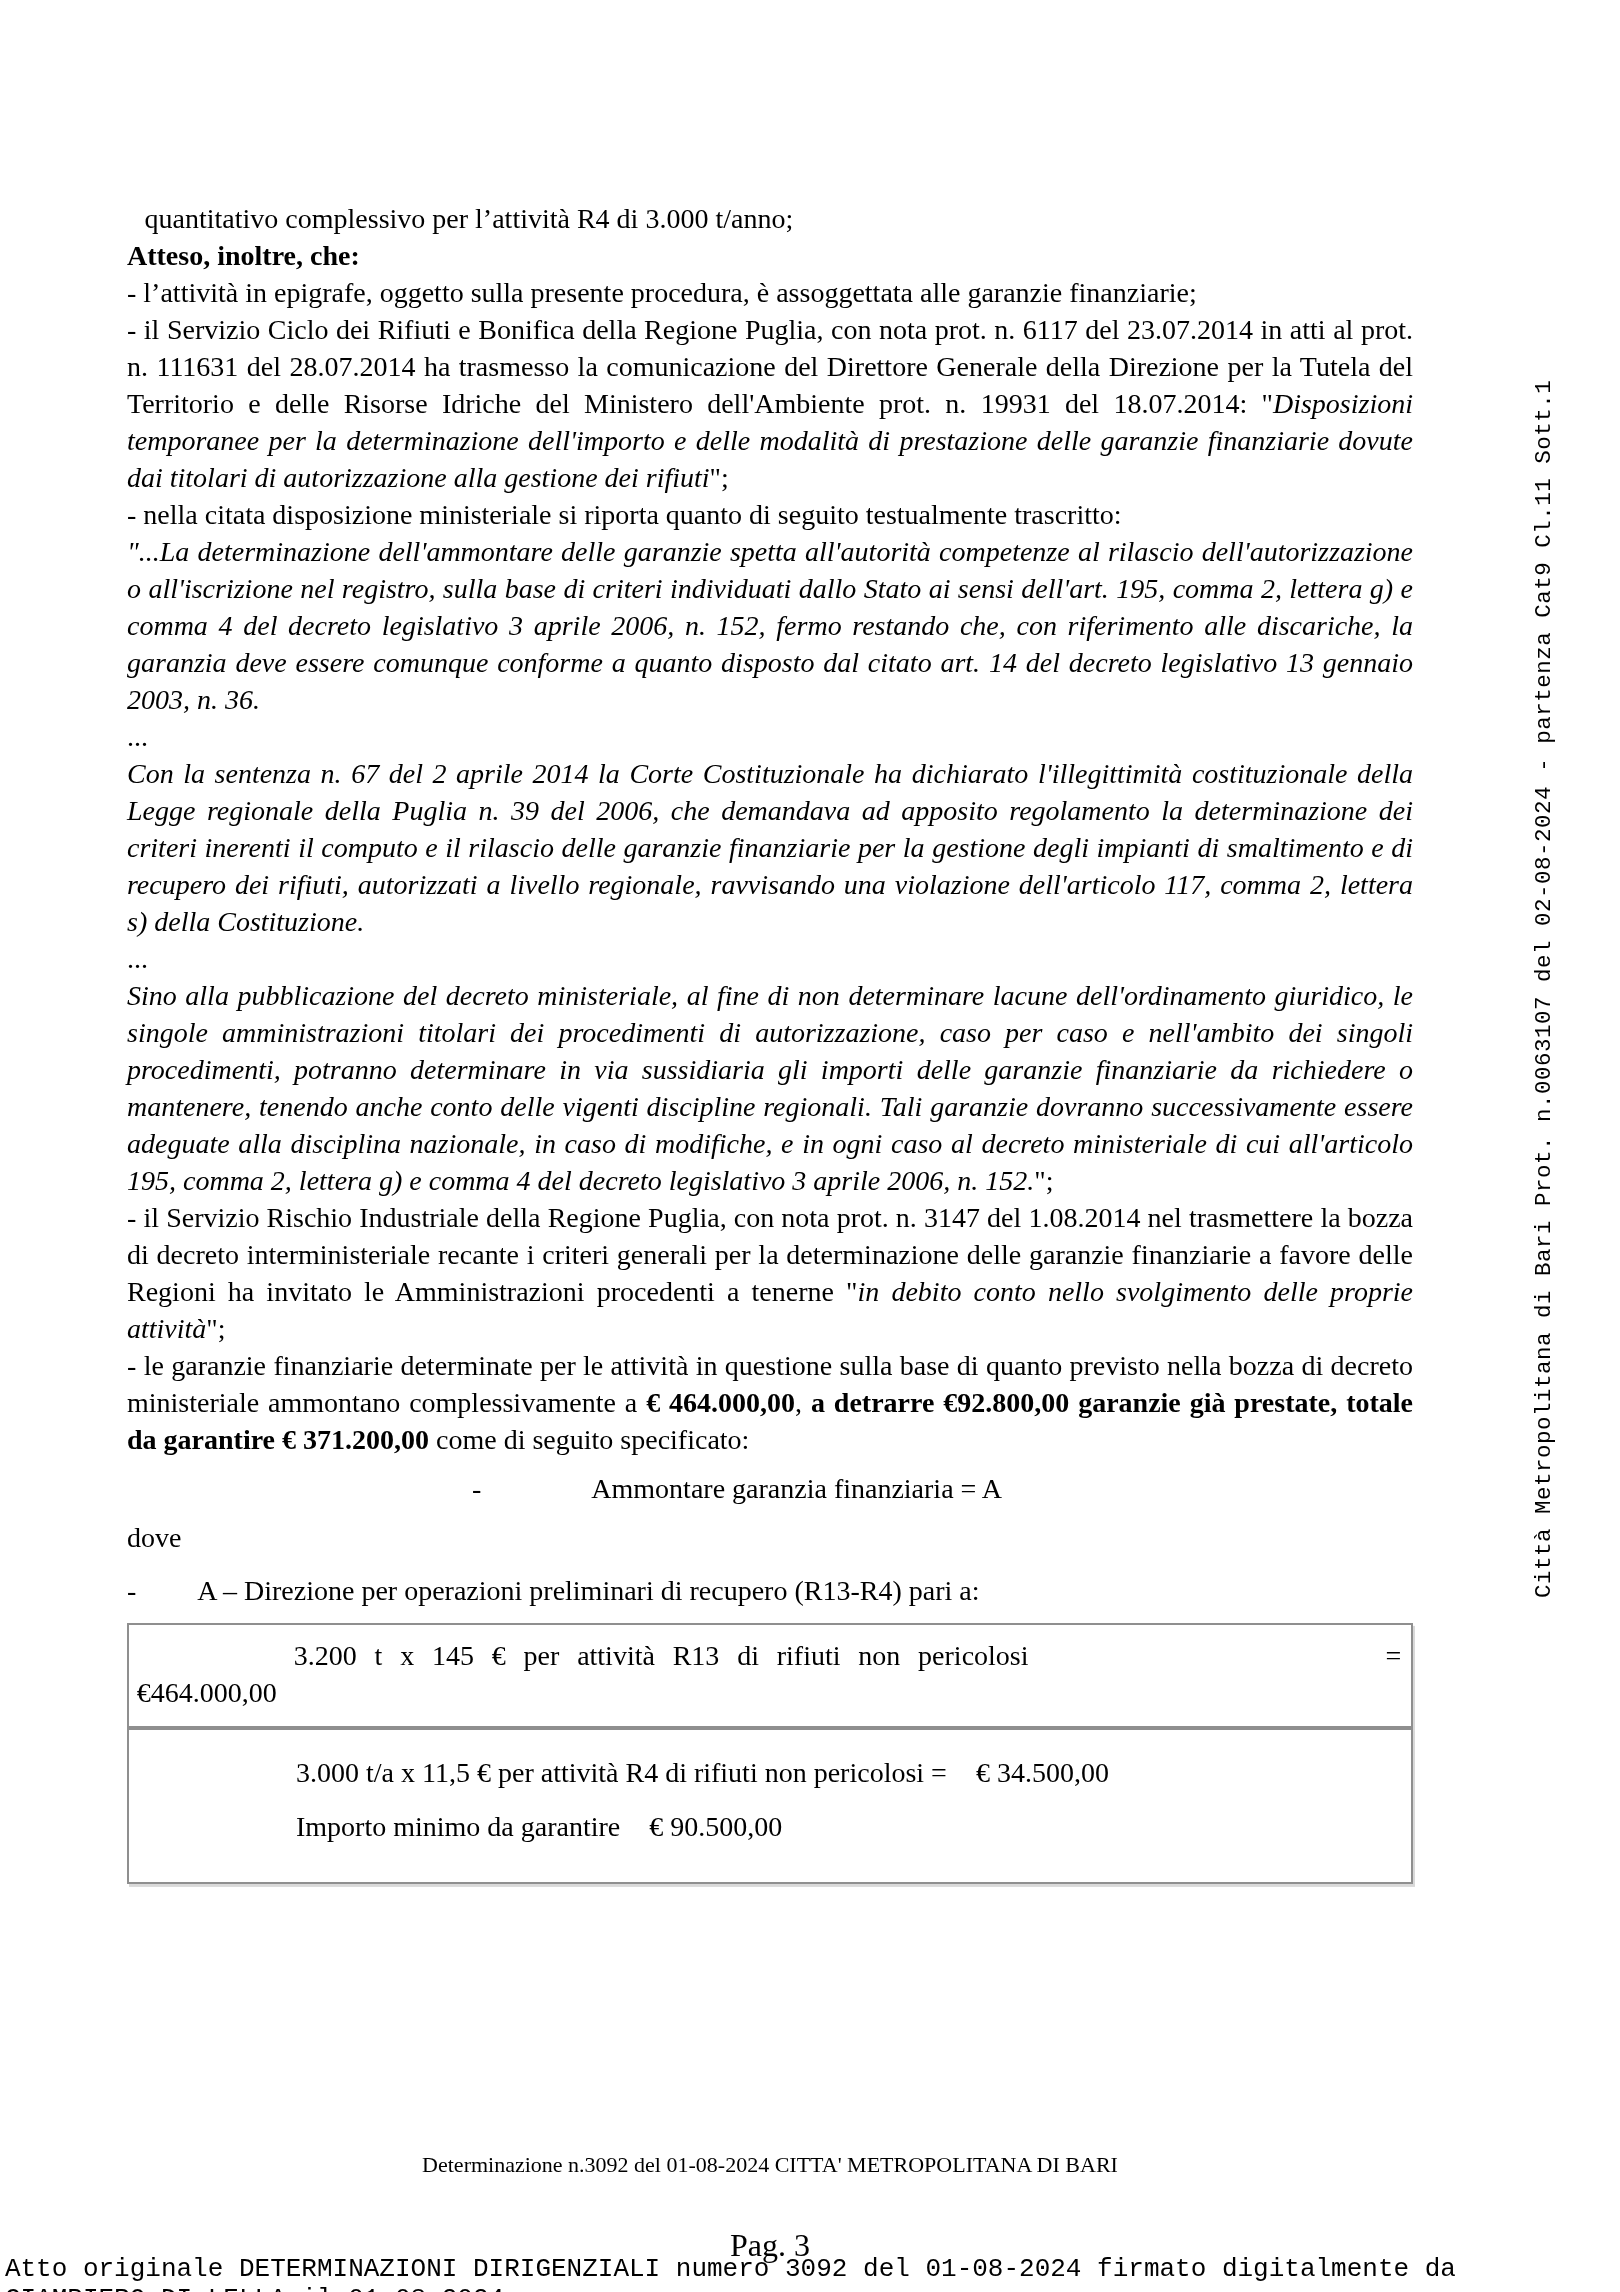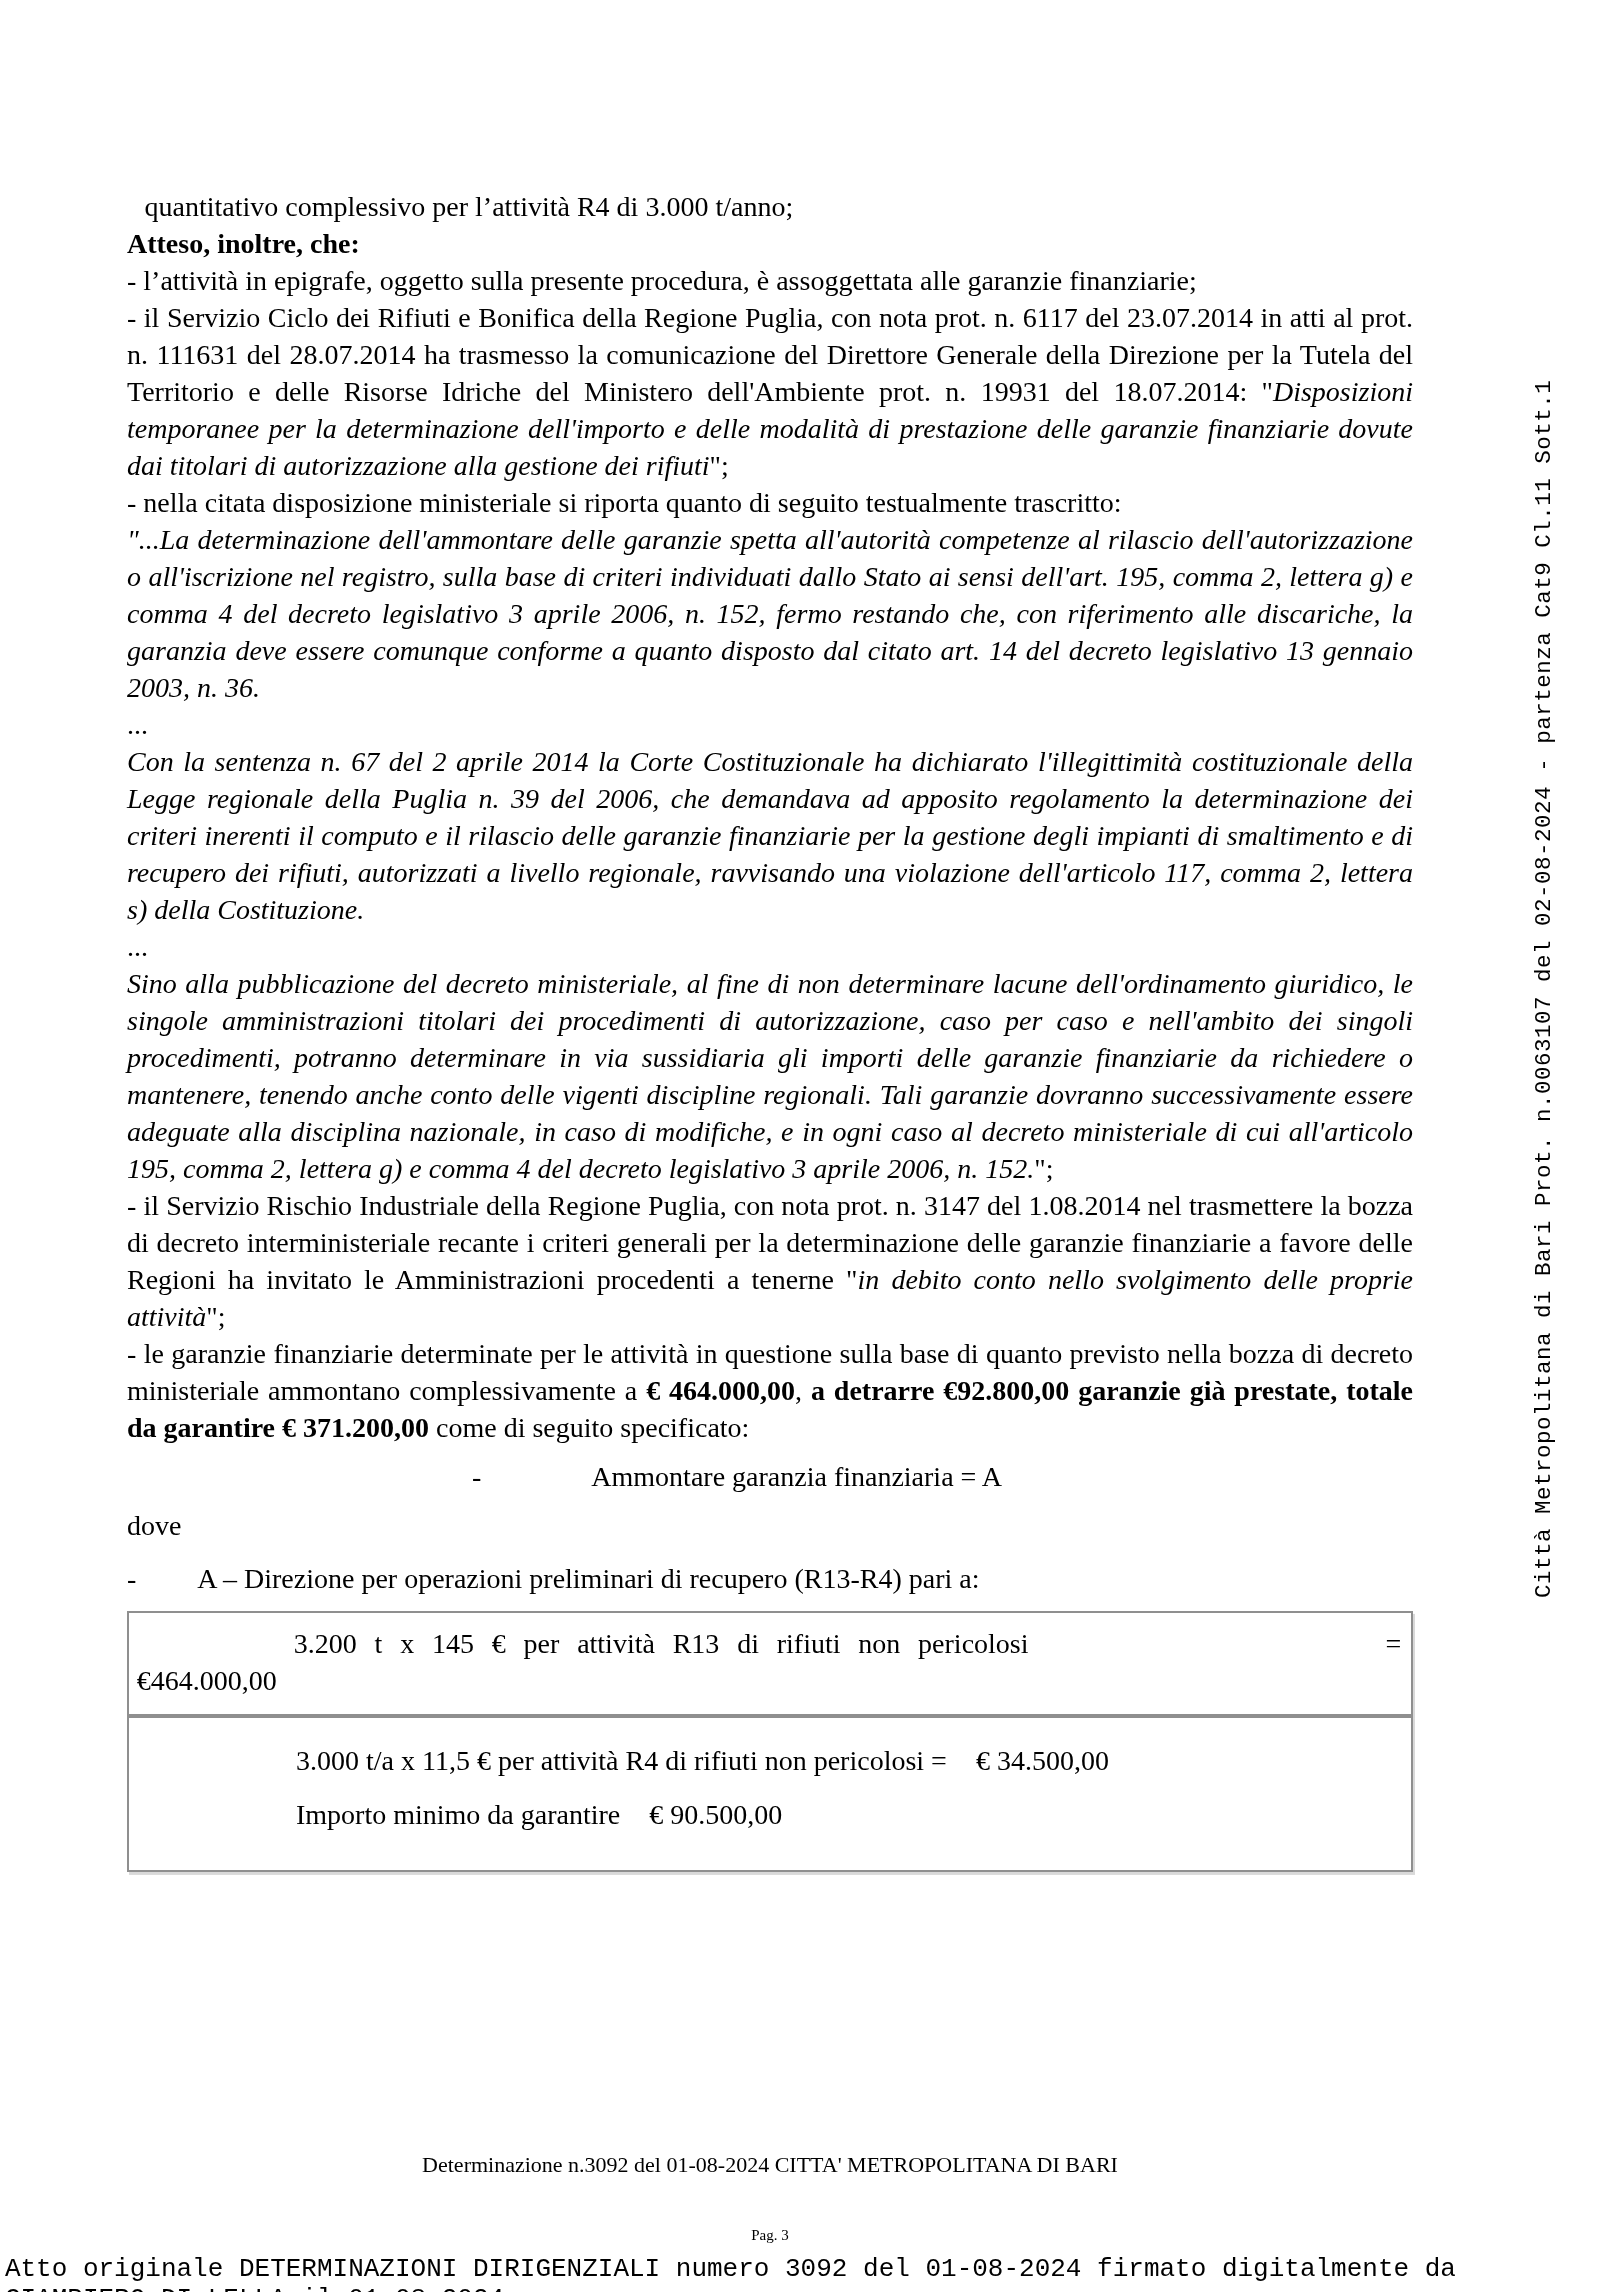--- a/index.html
+++ b/index.html
@@ -2,21 +2,21 @@
 <html><head>
 <meta charset="utf-8">
 <style>
   html,body { margin:0; padding:0; background:#e8e8e8; }
   .page {
     position:relative; width:1620px; height:2293px; background:#ffffff;
     font-family:"Liberation Serif", serif; color:#000; overflow:hidden;
     margin:0 auto;
   }
   .body-col {
-    position:absolute; left:127px; top:188px; width:1286px;
+    position:absolute; left:127px; top:200px; width:1286px;
     font-size:28px; line-height:37px;
   }
   .para { margin:0; text-align:justify; }
   .para.indent-first { padding-left:17.6px; text-align:left; }
   .seg-n { font-style:normal; font-weight:400; }
   .seg-b { font-weight:700; }
   .seg-i { font-style:italic; }
 
   .formula-line { margin-top:11.8px; display:flex; }
   .formula-dash { padding-left:345px; }
@@ -33,21 +33,21 @@
   .box2-row { margin-top:0; }
   .box2-row + .box2-row { margin-top:17.6px; }
   .amount-gap { display:inline-block; width:29px; }
 
   .footer-line {
     position:absolute; left:127px; width:1286px; top:2152px;
     text-align:center; font-size:22px;
   }
   .page-num {
     position:absolute; left:127px; width:1286px; top:2227px;
-    text-align:center; font-size:15px;font-family:Liberation Serif, serif;
+    text-align:center; font-size:32px;font-family:Liberation Serif, serif;
   }
   .bottom-note {
     position:absolute; left:4.9px; top:2254px; width:1470px;
     font-family:Liberation Mono, monospace; font-size:26px;
   }
   .side-note {
     position:absolute; left:1531px; top:1598px; width:1225px;
     transform:rotate(-90deg); transform-origin:0 0;
     font-family:"Liberation Mono", monospace; font-size:22.5px;
     white-space:nowrap; letter-spacing:0.5px;

